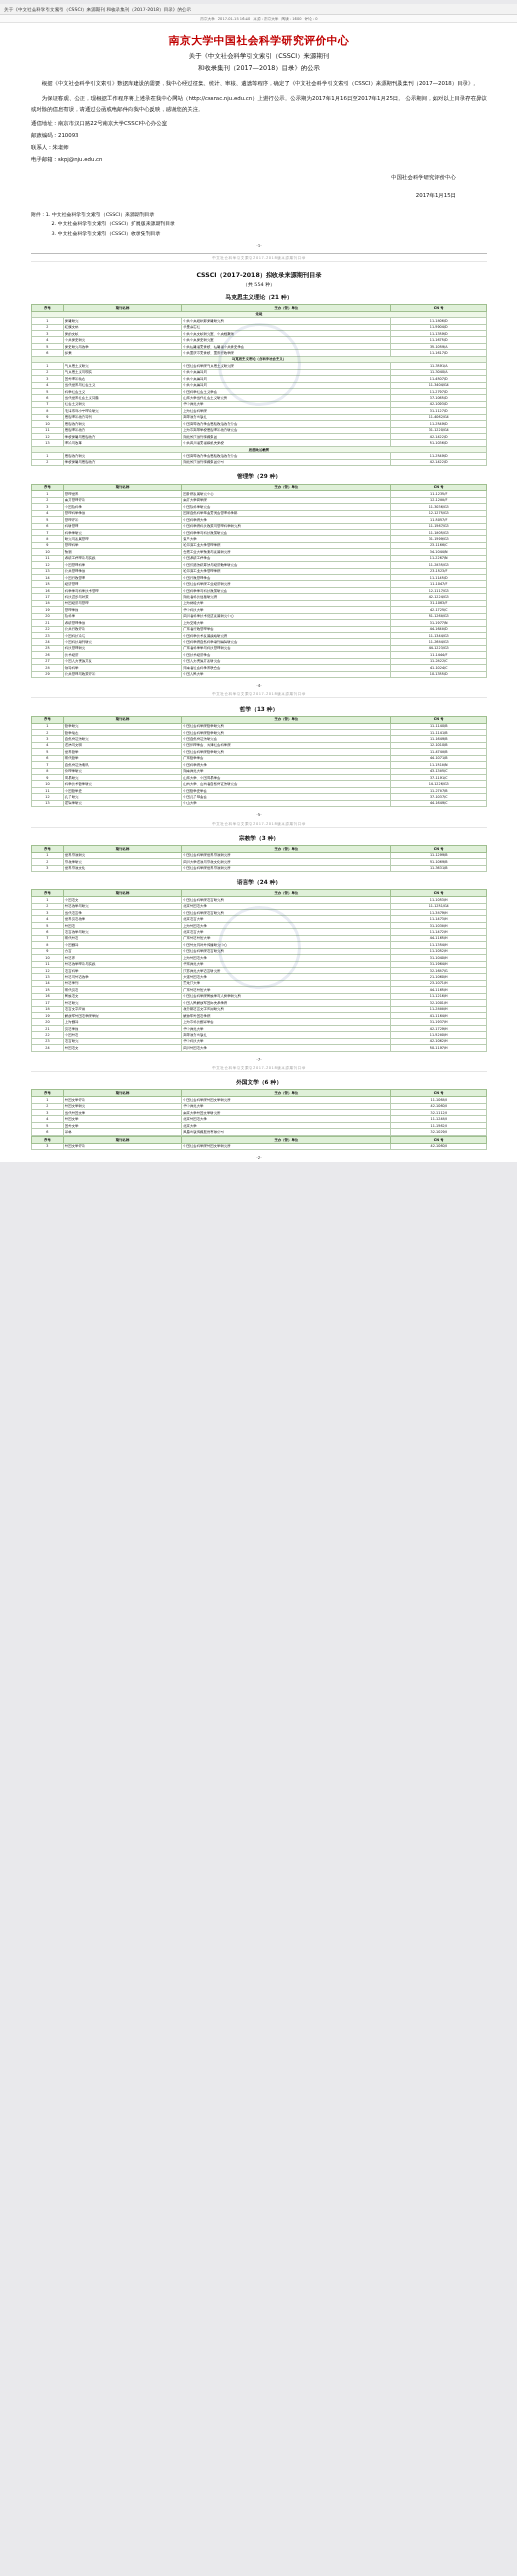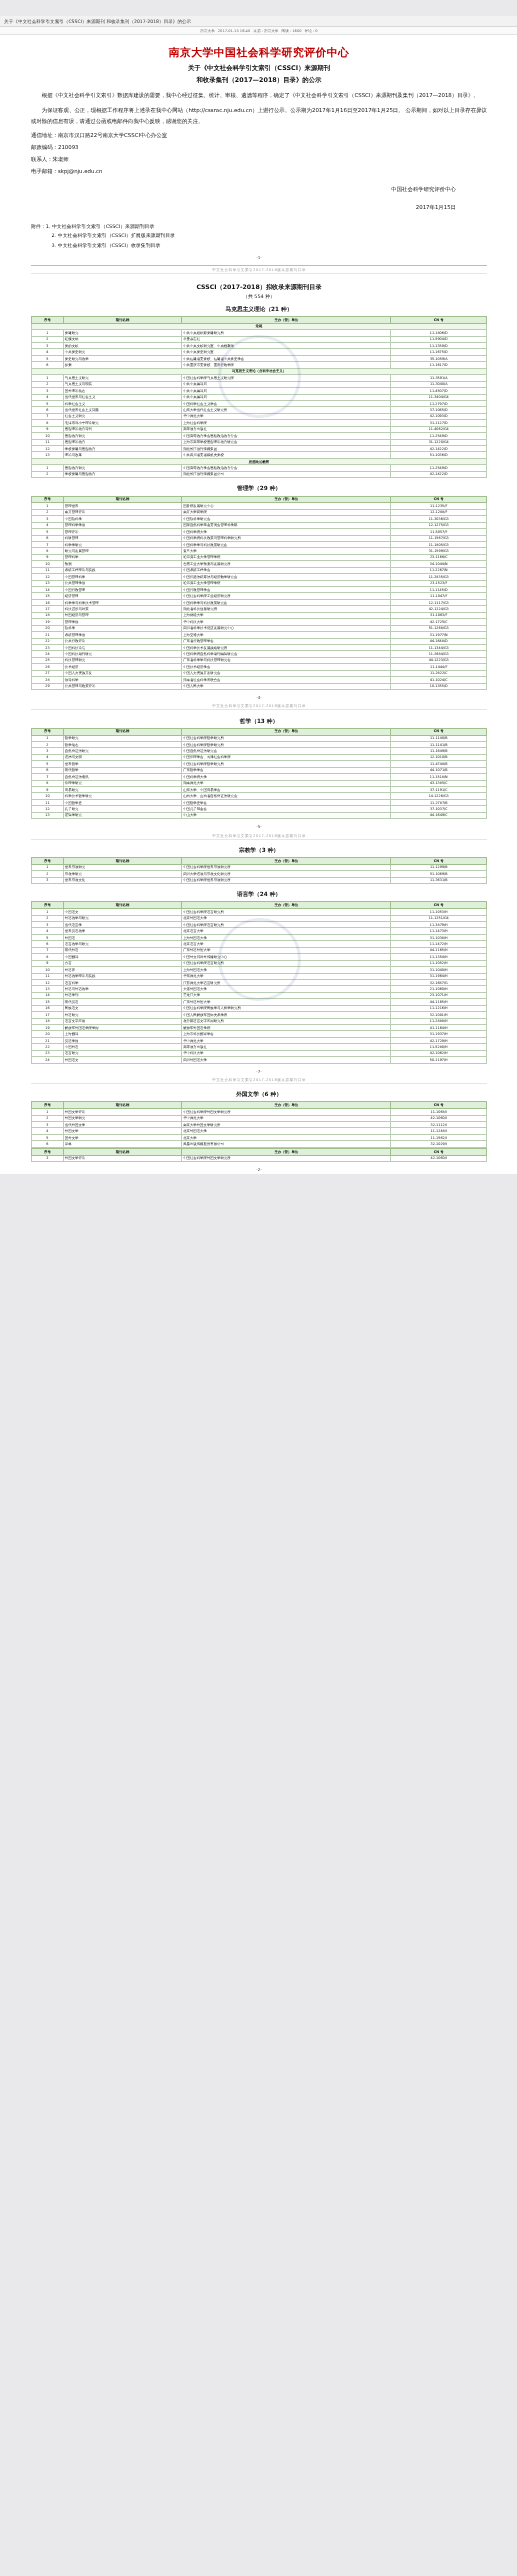--- a/index.html
+++ b/index.html
@@ -1,23 +1,23 @@
 <!DOCTYPE html>
 <html style="font-size:8.2px"><head>
 <meta charset="utf-8">
 <style>
   html,body{margin:0;padding:0;background:#e9e9ec;}
   body{font-family:"DejaVu Sans","Liberation Sans",sans-serif;color:#111;}
-  .page{width:518px;margin:16px auto;background:#ffffff;position:relative;}
+  .page{width:518px;margin:4px auto;background:#ffffff;position:relative;}
   .browser-bar{height:10.3px;background:#f2f2f2;border-bottom:0.5px solid #d8d8d8;display:flex;align-items:center;padding:0 4.1px;font-size:4.6px;color:#333;}
   .browser-bar .tabtitle{white-space:nowrap;overflow:hidden;text-overflow:ellipsis;}
   .meta-bar{height:7.2px;background:#fafafa;border-bottom:0.5px solid #e2e2e2;display:flex;align-items:center;justify-content:center;font-size:3.6px;color:#666;gap:3.1px;}
   .sheet{padding:5.2px 31px 0 31px;}
   h1.title{color:#c00000;text-align:center;font-size:10.8px;font-weight:bold;margin:5.2px 0 3.1px 0;letter-spacing:0.5px;}
-  h2.subtitle{text-align:center;font-size:6.4px;font-weight:bold;line-height:1.7;margin:1px 0;}
+  h2.subtitle{text-align:center;font-size:6.4px;font-weight:normal;line-height:1.7;margin:1px 0;}
   .para{font-size:5.4px;line-height:2.0;text-indent:2em;margin:4.1px 0;text-align:justify;}
   .contact{font-size:5.4px;line-height:2.0;margin:1px 0;}
   .sign{font-size:5.4px;text-align:right;line-height:2.0;margin-top:7.2px;padding-right:31px;}
   .attach{font-size:4.9px;line-height:1.9;margin-top:9.3px;}
   .attach .ind{padding-left:20.6px;}
   .page-num{text-align:center;font-size:4.1px;color:#444;padding:5.2px 0 2.1px 0;}
   .hr{border:none;border-top:0.5px solid #bbb;margin:3.1px 0 0 0;}
   .doc-head{text-align:center;font-size:3.6px;color:#9a9a9a;letter-spacing:0.5px;padding:2.1px 0 1px 0;border-bottom:0.5px solid #e6e6e6;}
   .sect-title{text-align:center;font-size:6.2px;font-weight:bold;margin:8.2px 0 1px 0;}
   .sect-sub{text-align:center;font-size:4.9px;margin:1px 0 5.2px 0;}

